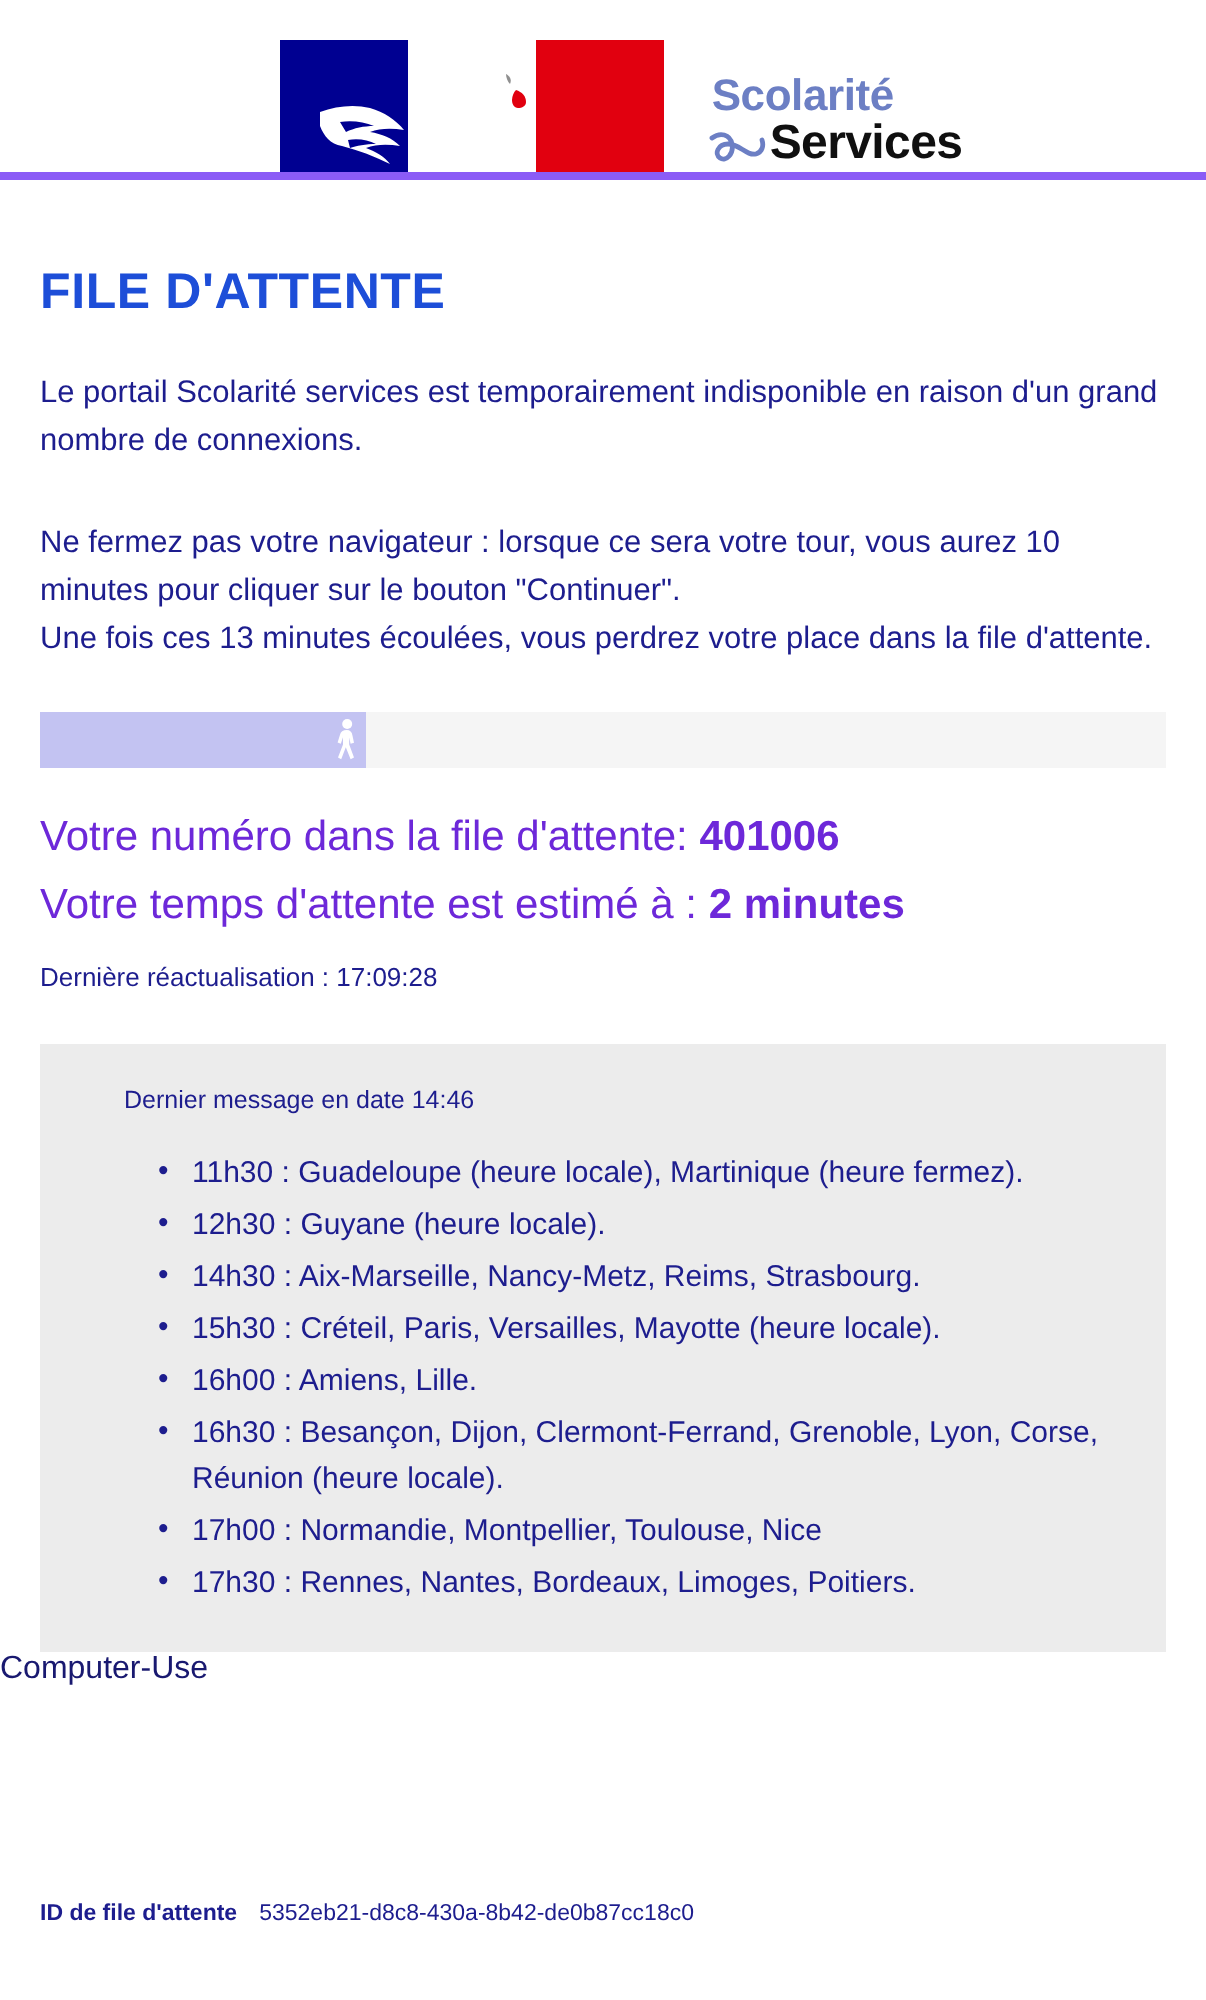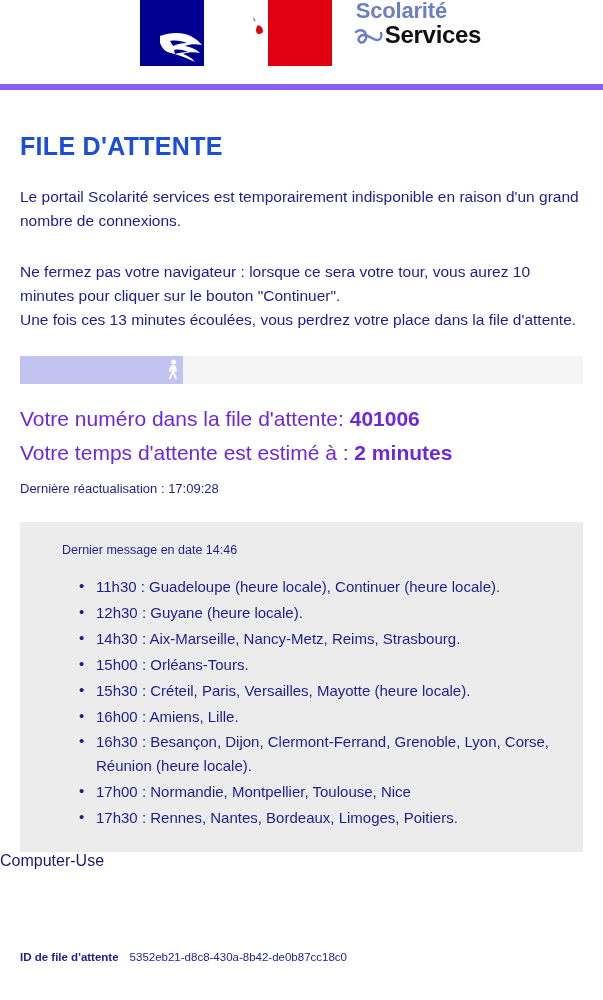--- a/index.html
+++ b/index.html
@@ -15,23 +15,23 @@
     color: #191970;
     overflow: hidden;
     position: relative;
   }
 
   
   .header {
     height: 90px;
     width: 100%;
     background: #ffffff;
-    border-bottom: 6px solid #8b5cf6;
+    border-bottom: 4px solid #8b5cf6;
     display: flex;
-    align-items: flex-start;
+    align-items: flex-end;
     justify-content: center;
     gap: 22px;
     padding-left: 18px;
   }
   .marianne {
     width: 192px;
     height: 66px;
     display: flex;
     position: relative;
     flex: 0 0 auto;
@@ -284,24 +284,23 @@
     </div>
     <div class="status-line">
       <span>Votre temps d'attente est estimé à : </span><b>2 minutes</b>
     </div>
     <div class="refresh">Dernière réactualisation : 17:09:28</div>
   </div>
 
   <div class="msg-panel" style="background: rgb(236, 236, 236);">
     <div class="msg-date">Dernier message en date 14:46</div>
     <ul class="msg-list">
-      <li>11h30 : Guadeloupe (heure locale), Continuer (heure locale).</li>
+      <li>11h30 : Guadeloupe (heure locale), Martinique (heure fermez).</li>
       <li>12h30 : Guyane (heure locale).</li>
       <li>14h30 : Aix-Marseille, Nancy-Metz, Reims, Strasbourg.</li>
-      <li>15h00 : Orléans-Tours.</li>
       <li>15h30 : Créteil, Paris, Versailles, Mayotte (heure locale).</li>
       <li>16h00 : Amiens, Lille.</li>
       <li>16h30 : Besançon, Dijon, Clermont-Ferrand, Grenoble, Lyon, Corse, Réunion (heure locale).</li>
       <li>17h00 : Normandie, Montpellier, Toulouse, Nice</li>
       <li>17h30 : Rennes, Nantes, Bordeaux, Limoges, Poitiers.</li>
     </ul>
   </div>
 
 </div>
 

